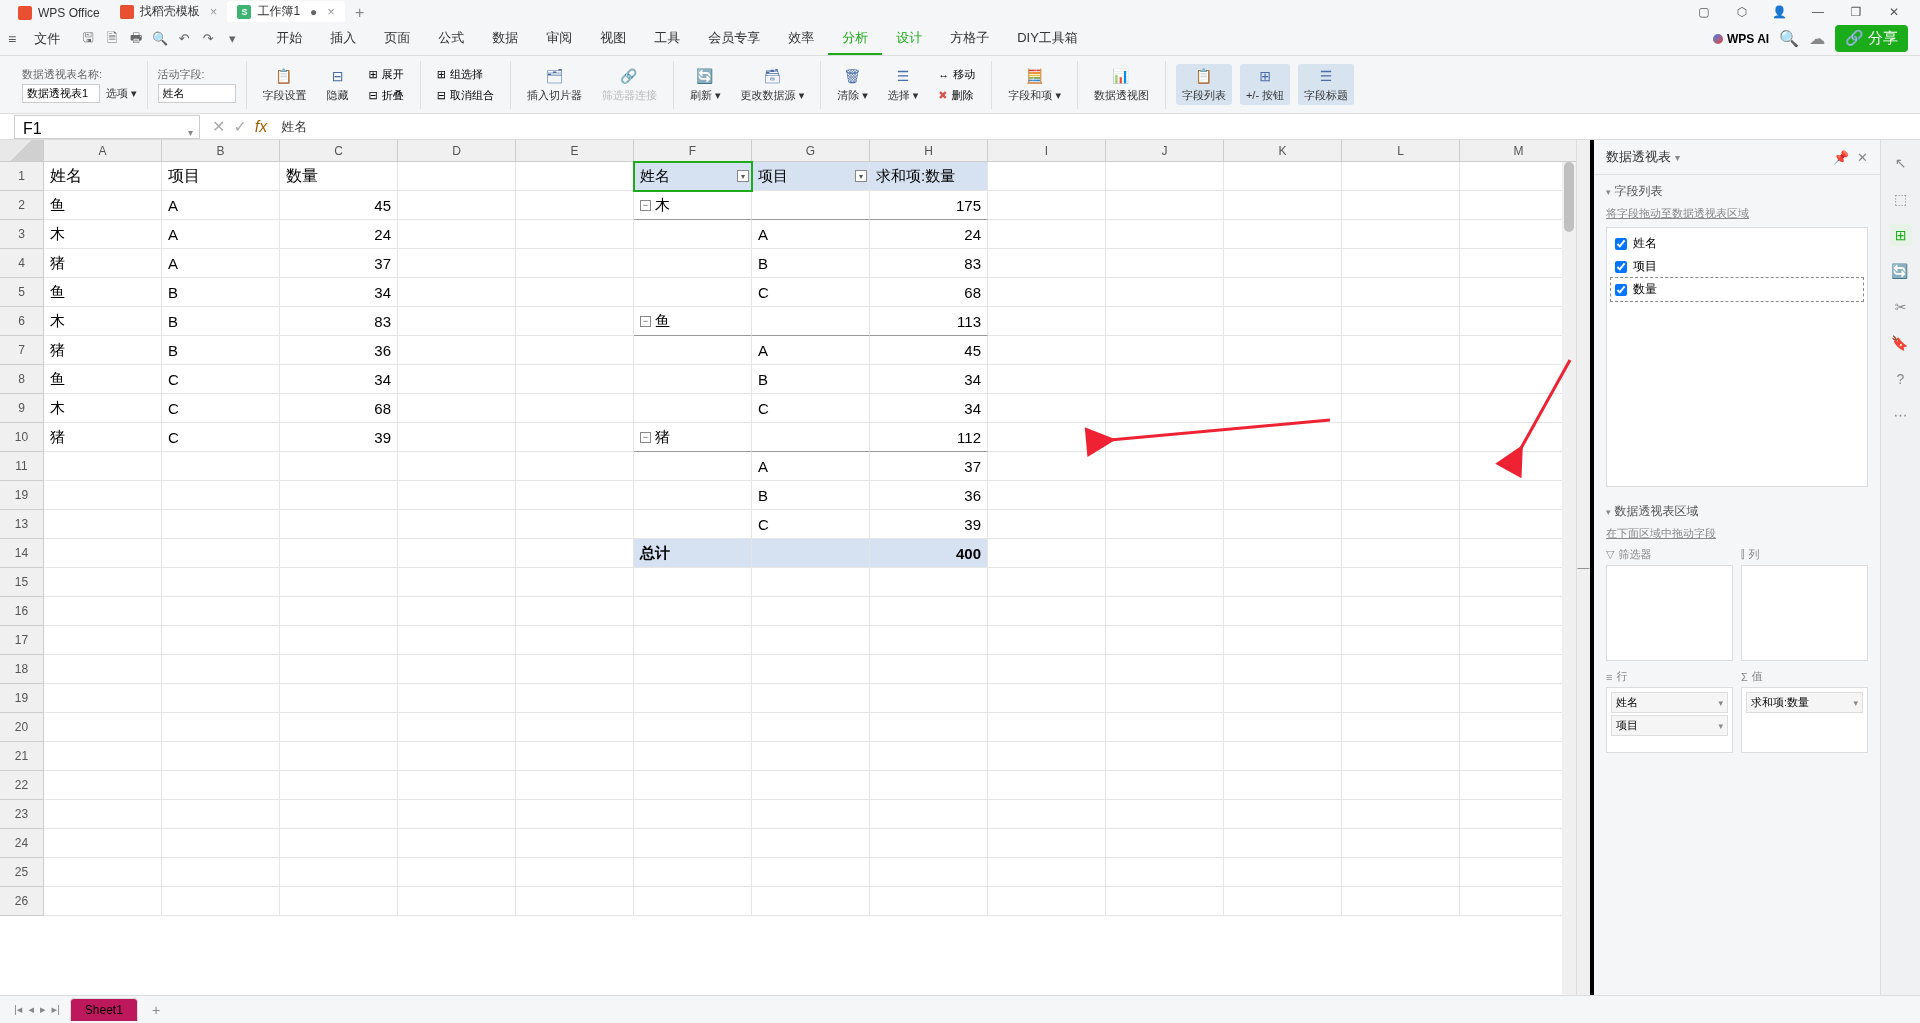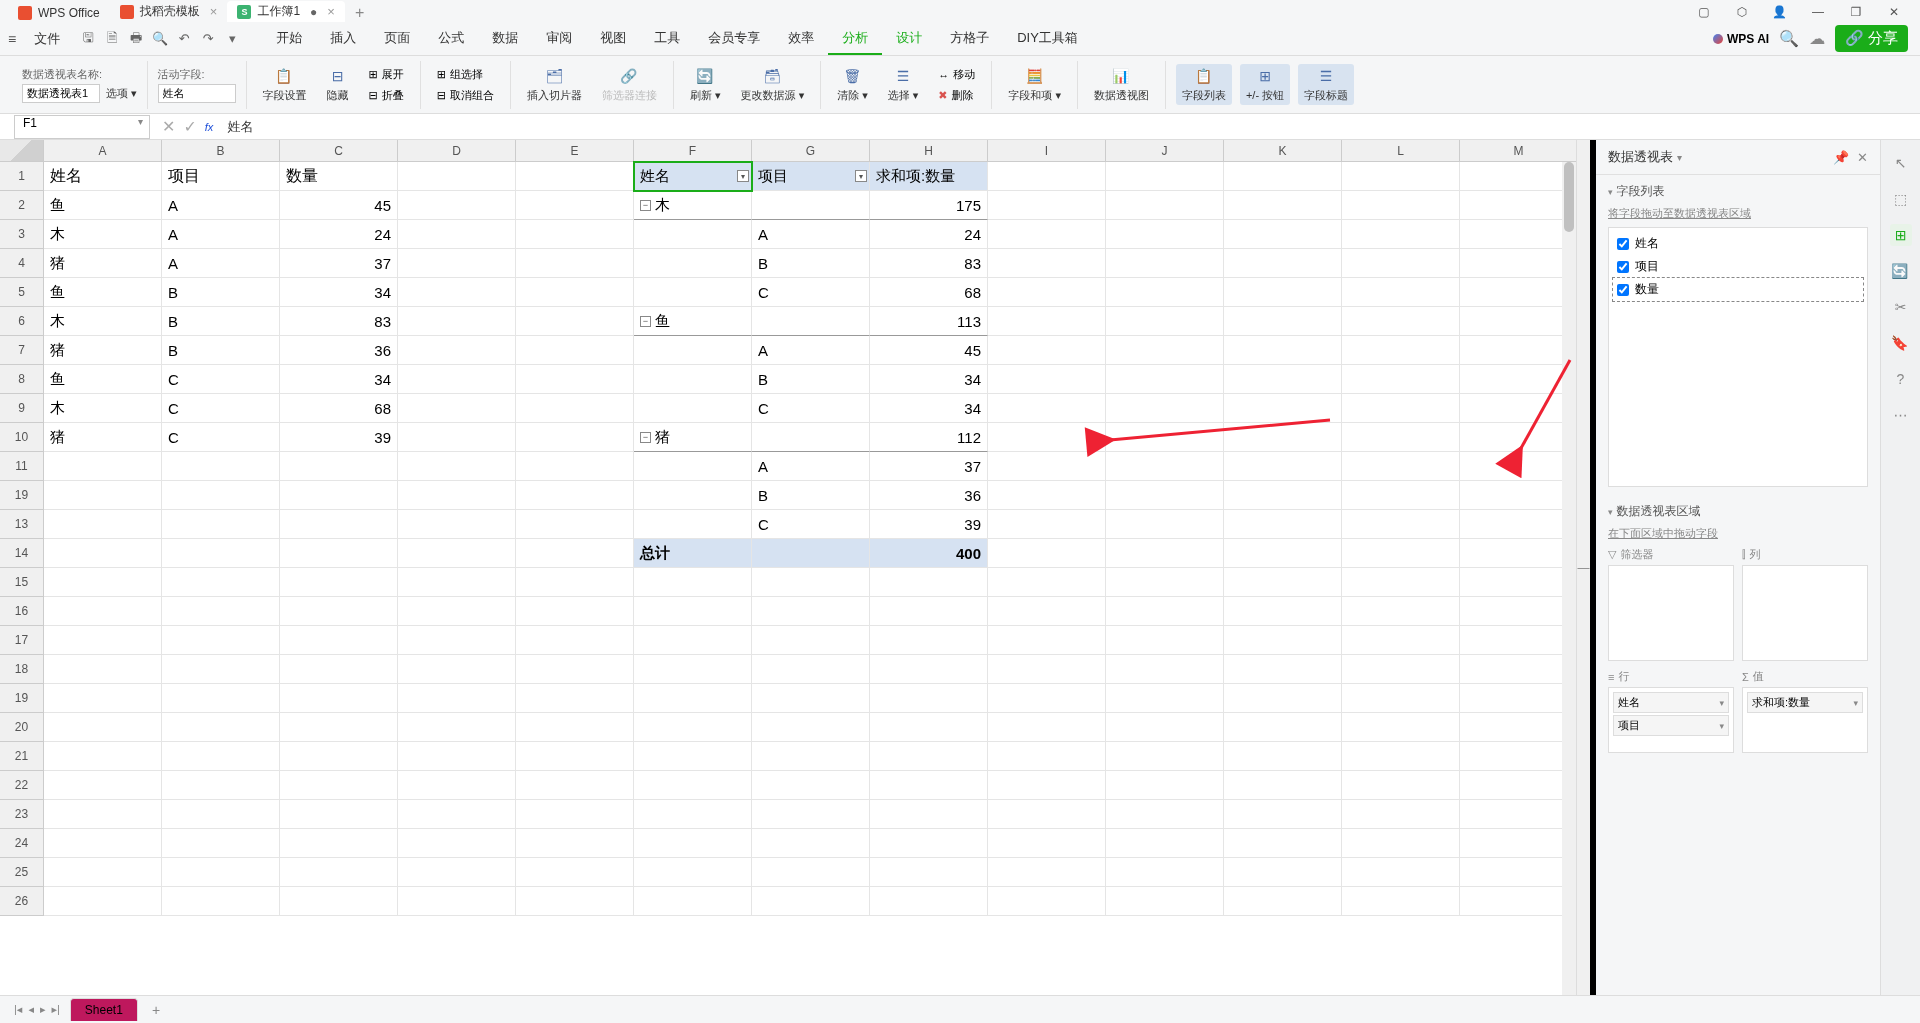--- a/index.html
+++ b/index.html
@@ -39,30 +39,30 @@
 .ribbon-input { width:78px; height:19px; border:1px solid #ccc; font-size:11px; padding:4px 4px; background:#fff; }
 .ribbon-btn { display:flex; flex-direction:column; align-items:center; gap:2px; padding:2px 6px; cursor:pointer; }
 .ribbon-btn.small { flex-direction:row; gap:4px; font-size:11px; }
 .ribbon-btn-icon { width:20px; height:20px; display:flex; align-items:center; justify-content:center; font-size:14px; color:#4a6da7; }
 .ribbon-btn-label { font-size:11px; color:#333; }
 .ribbon-btn.active { background:#d8e3f0; border-radius:3px; }
 .ribbon-btn.disabled .ribbon-btn-label, .ribbon-btn.disabled .ribbon-btn-icon { color:#bbb; }
 
 
 .formula-bar { height:26px; display:flex; align-items:center; background:#fff; border-bottom:1px solid #ddd; }
-.name-box { width:136px; height:24px; border:1px solid #ccc; display:flex; align-items:flex-start; padding:0 8px; font-size:12px; margin-left:14px; position:relative; }
+.name-box { width:186px; height:24px; border:1px solid #ccc; display:flex; align-items:flex-end; padding:0 8px; font-size:16px; margin-left:14px; position:relative; }
 .name-box::after { content:"▾"; position:absolute; right:6px; color:#888; font-size:10px; }
 .fx-zone { display:flex; align-items:center; gap:8px; padding:0 12px; }
-.fx-icon { font-size:11px; color:#1d4ed8; font-style:italic; }
+.fx-icon { font-size:16px; color:#a16207; font-style:italic; }
 .formula-input { font-size:13px; color:#333; padding-left:6px; }
 
 
 .main { display:flex; height:calc(1023px - 22px - 34px - 58px - 26px - 28px); }
 .grid-area { flex:1; background:#fff; position:relative; overflow:hidden; }
-.side-panel { width:290px; background:#f5f6f7; border-left:6px solid #000000; display:flex; flex-direction:column; }
+.side-panel { width:290px; background:#f5f6f7; border-left:4px solid #000000; display:flex; flex-direction:column; }
 .side-icons { width:40px; background:#f0f1f2; border-left:1px solid #ddd; display:flex; flex-direction:column; align-items:center; gap:14px; padding-top:12px; }
 .side-icons span { width:22px; height:22px; display:flex; align-items:center; justify-content:center; color:#888; cursor:pointer; font-size:14px; }
 .side-icons span.active { color:#1aad19; background:#e8f3e8; border-radius:3px; }
 
 
 .corner { position:absolute; left:0; top:0; width:44px; height:22px; background:linear-gradient(135deg,#e8e8e8 50%,#d0d0d0 50%); border-right:1px solid #ccc; border-bottom:1px solid #ccc; }
 .col-headers { position:absolute; left:44px; top:0; height:22px; display:flex; }
 .col-header { width:118px; border-right:1px solid #ccc; border-bottom:1px solid #ccc; background:#f0f0f0; display:flex; align-items:center; justify-content:center; font-size:12px; color:#555; }
 .row-headers { position:absolute; left:0; top:22px; width:44px; }
 .row-header { height:29px; border-right:1px solid #ccc; border-bottom:1px solid #ccc; background:#f0f0f0; display:flex; align-items:center; justify-content:center; font-size:12px; color:#555; }

